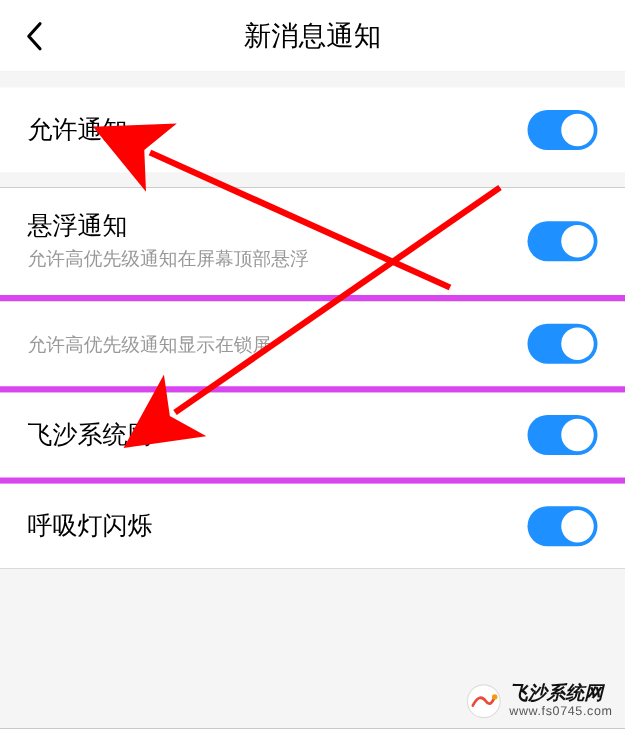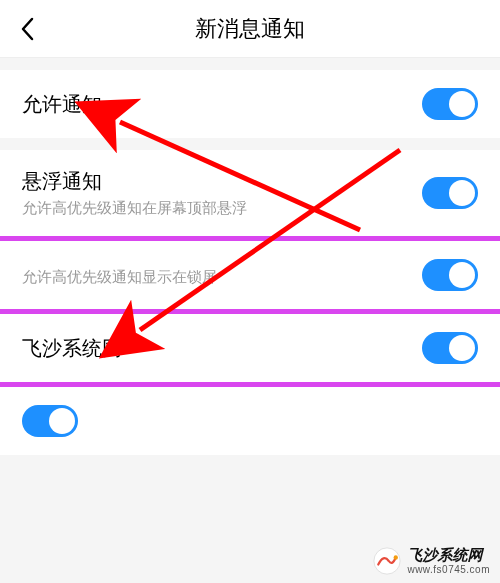--- a/index.html
+++ b/index.html
@@ -170,20 +170,23 @@
 
   <div class="row">
     <div class="row-text">
       <span class="row-label">飞沙系统网</span>
     </div>
     <div class="toggle"></div>
   </div>
 
 
   <div class="row">
+    <div class="row-text">
+      <span class="row-label">呼吸灯闪烁</span>
+    </div>
     <div class="toggle"></div>
   </div>
 </div>
 
 <svg class="arrows" width="500" height="583">
   <defs>
     <marker id="ah" markerWidth="12" markerHeight="12" refX="2" refY="6" orient="auto">
       <path d="M0,0 L12,6 L0,12 L3,6 Z" fill="#ff0000"></path>
     </marker>
   </defs>

